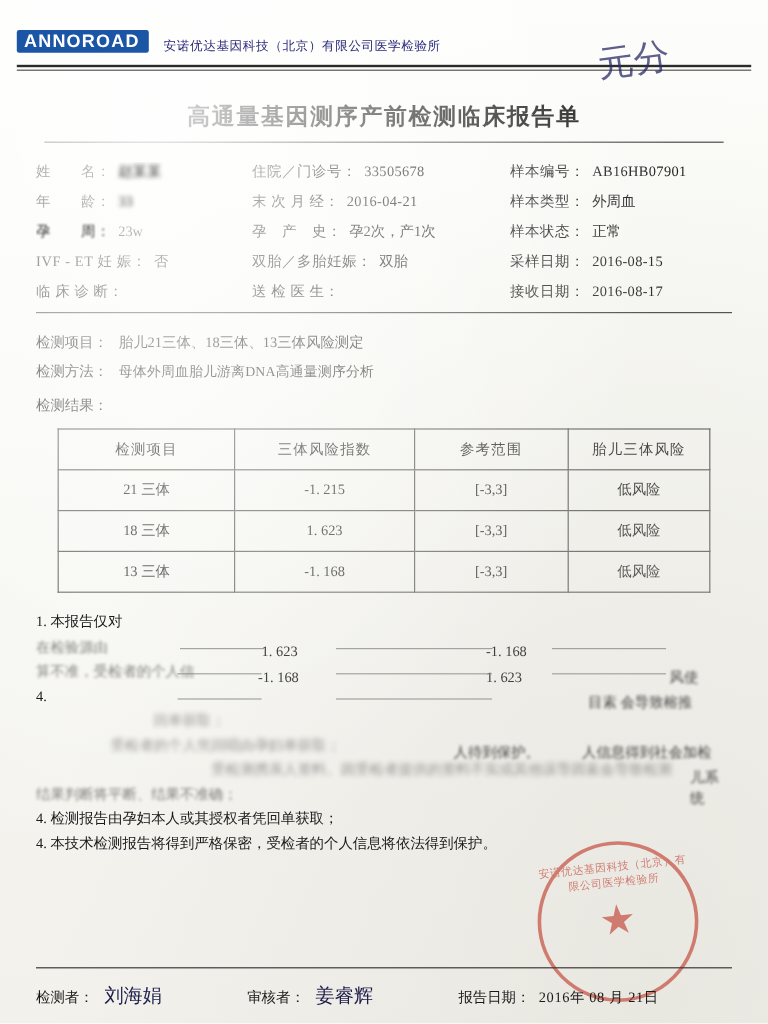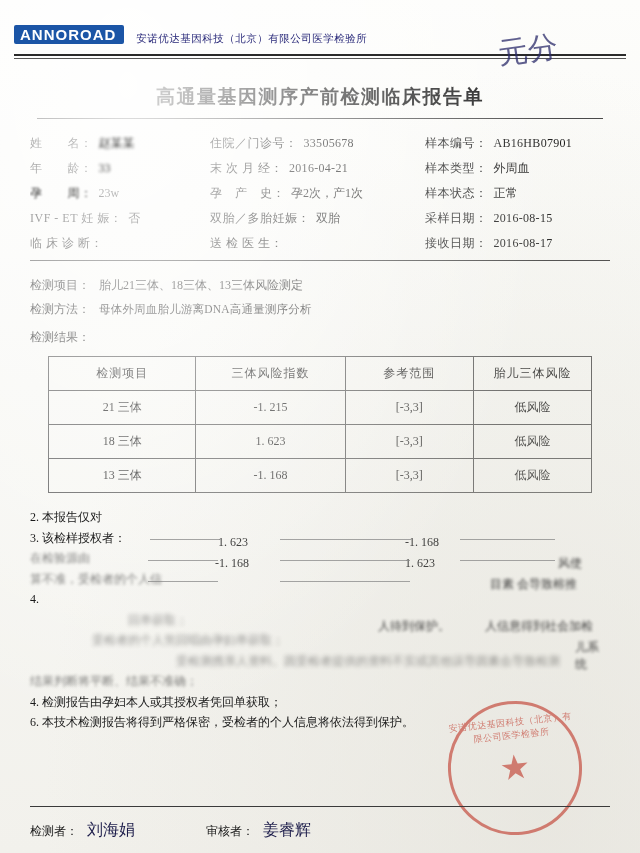--- a/index.html
+++ b/index.html
@@ -419,31 +419,30 @@
         <td>13 三体</td>
         <td>-1. 168</td>
         <td>[-3,3]</td>
         <td>低风险</td>
       </tr>
     </tbody>
   </table>
 
   <div class="notes">
 
-    <div class="note">2. 本报告仅对</div>
-    <div class="note">3. 该检样授权者：</div>
+    <div class="note">1. 本报告仅对</div>
     <div class="note smudge">在检验源由</div>
     <div class="note smudge">算不准，受检者的个人信</div>
     <div class="note">4.</div>
     <div class="note note-indent smudge2">　　　　　　回单获取；</div>
     <div class="note note-indent smudge2">　　　受检者的个人凭回唱由孕妇单获取；</div>
     <div class="note note-indent2 smudge2">　　　　　　受检测携亲人资料。因受检者提供的资料不实或其他误导因素会导致检测</div>
     <div class="note smudge">结果判断将平断、结果不准确；</div>
     <div class="note">4. 检测报告由孕妇本人或其授权者凭回单获取；</div>
-    <div class="note">6. 本技术检测报告将得到严格保密，受检者的个人信息将依法得到保护。</div>
+    <div class="note">4. 本技术检测报告将得到严格保密，受检者的个人信息将依法得到保护。</div>
 
     <span class="ghost" style="left:185px; top:49px;">-1. 168</span>
     <span class="ghost" style="left:375px; top:28px;">-1. 168</span>
     <span class="ghost" style="left:188px; top:28px;">1. 623</span>
     <span class="ghost" style="left:375px; top:49px;">1. 623</span>
 
     <span class="ghost smudge" style="left:528px; top:48px;">风使</span>
     <span class="ghost smudge" style="left:460px; top:69px;">目素 会导致榕推</span>
     <span class="ghost smudge" style="left:348px; top:111px;">人待到保护。</span>
     <span class="ghost smudge" style="left:455px; top:111px;">人信息得到社会加检</span>
@@ -467,15 +466,19 @@
   <div class="footer-rule"></div>
   <div class="footer">
     <div class="f1">
       <span>检测者：</span>
       <span class="sign">刘海娟</span>
     </div>
     <div class="f2">
       <span>审核者：</span>
       <span class="sign">姜睿辉</span>
     </div>
+    <div class="f3">
+      <span>报告日期：</span>
+      <span class="date-hand">2016年 08 月 21日</span>
+    </div>
   </div>
 
 </div>
 
 </body></html>

